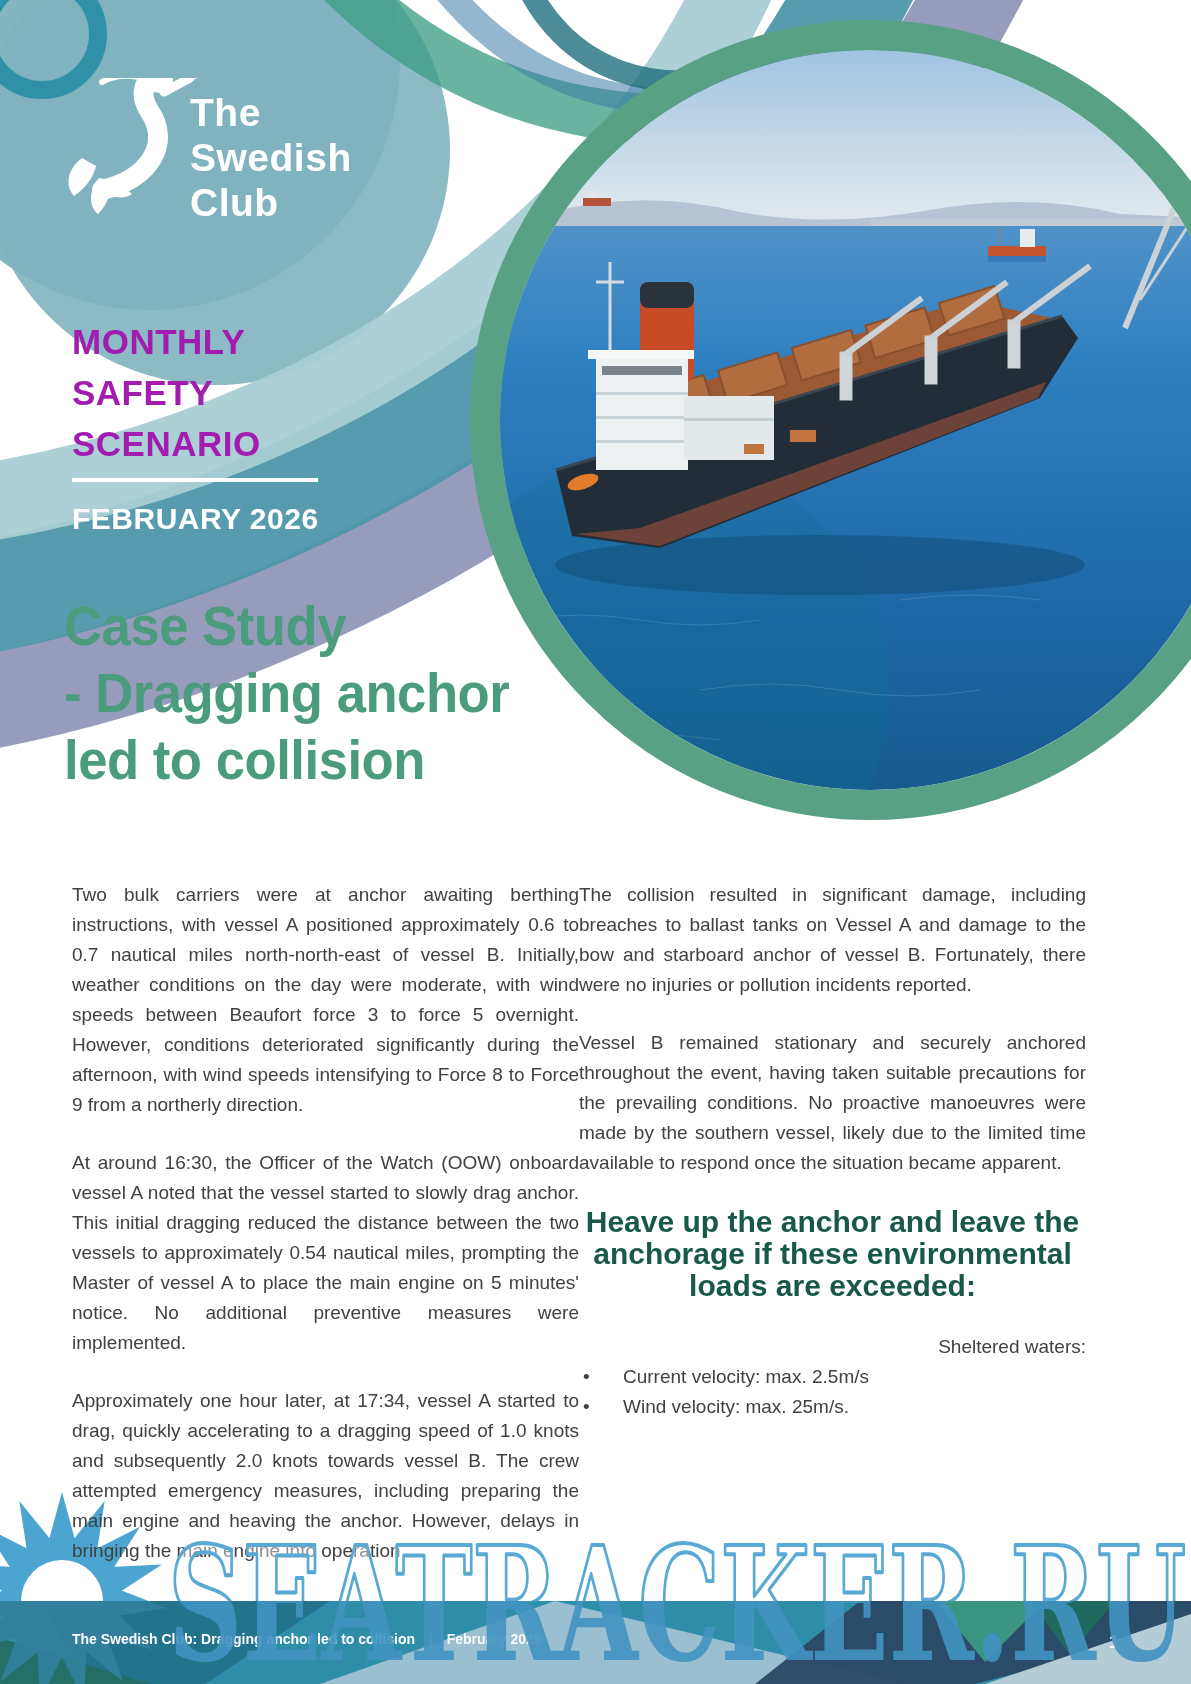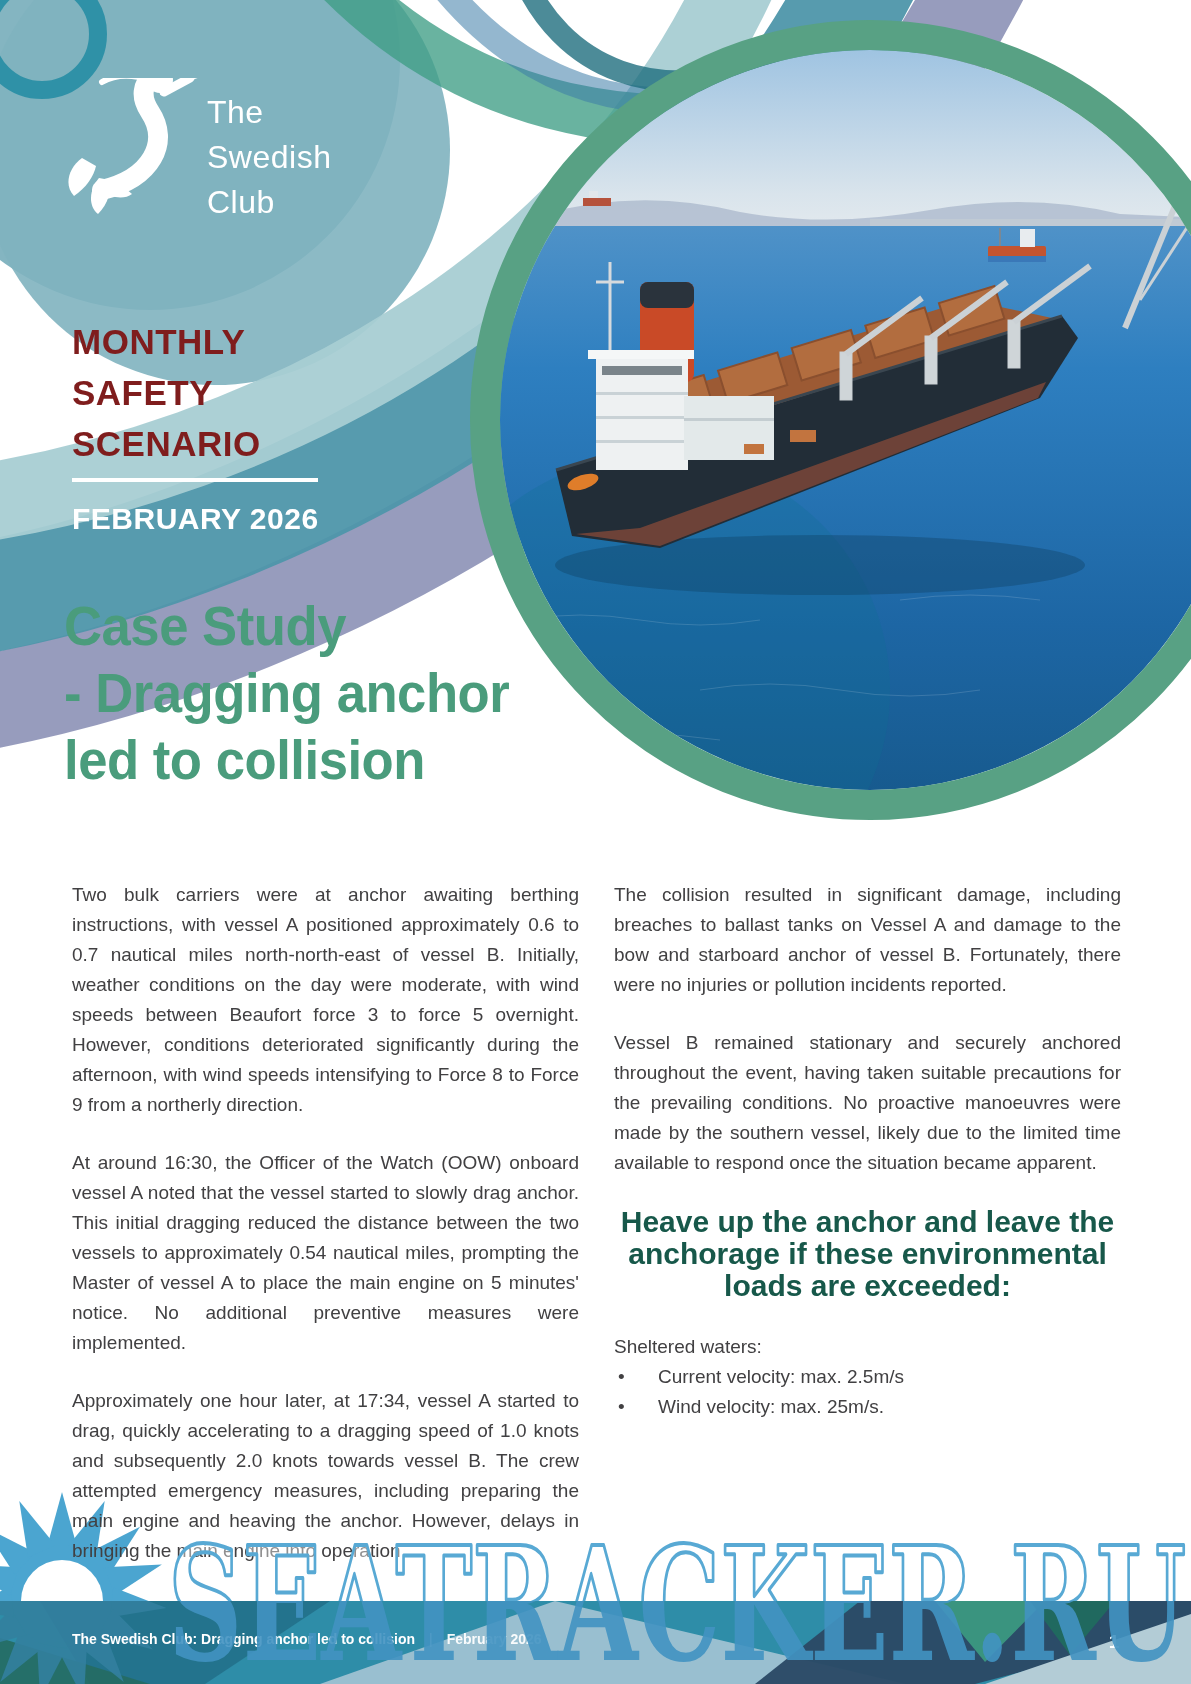--- a/index.html
+++ b/index.html
@@ -7,38 +7,38 @@
     --ring-green:#58A184; --footer-teal:#2E8DA8; --watermark-blue:#4795C5;
   }
   *{margin:0;padding:0;box-sizing:border-box}
   html,body{background:#888}
   .page{position:relative;width:1191px;height:1684px;background:#fff;overflow:hidden;
         font-family:"Liberation Sans",sans-serif;margin:0 auto}
   svg.layer{position:absolute;left:0;top:0;width:1191px;height:1684px}
   .z1{z-index:1}.z2{z-index:2}.z3{z-index:3}.z4{z-index:4}.z7{z-index:7}
 
   .logo{position:absolute;left:66px;top:78px;z-index:5;width:300px;height:170px;color:#fff}
-  .logo-text{position:absolute;left:141px;top:12px;font-weight:normal;font-size:32px;line-height:45px;
+  .logo-text{position:absolute;left:124px;top:12px;font-weight:bold;font-size:39px;line-height:45px;
              white-space:pre-line;letter-spacing:.5px}
   .kicker{position:absolute;left:72px;top:316px;z-index:5;font-weight:bold;font-size:35px;line-height:51px;
-          color:#7f1d1d;letter-spacing:.5px;white-space:pre-line}
+          color:#a21caf;letter-spacing:.5px;white-space:pre-line}
   .rule{position:absolute;left:72px;top:478px;width:246px;height:4px;background:#fff;z-index:5}
   .issue{position:absolute;left:72px;top:502px;z-index:5;color:#fff;font-weight:bold;font-size:30px;letter-spacing:.5px}
 
   .title{position:absolute;left:64px;top:592px;z-index:5;color:var(--title-green);font-weight:bold;
          font-size:56px;line-height:67px;white-space:pre-line;transform:scaleX(.94);transform-origin:left top;
          letter-spacing:-.5px}
 
-  .columns{position:absolute;left:72px;top:880px;width:1049px;z-index:5;display:flex;gap:35px;
+  .columns{position:absolute;left:72px;top:880px;width:1049px;z-index:5;display:flex;
            color:var(--body-ink);font-size:19px;line-height:30px;text-align:justify}
   .col{width:507px}
   .col p{margin-bottom:28px}
   .subhead{color:var(--heading-green);font-weight:bold;font-size:30px;line-height:32px;text-align:center;
            margin:6px 0 30px 0}
-  .list-intro{margin-bottom:0 !important;text-align:left}
+  .list-intro{margin-bottom:0 !important;text-align:right}
   ul.plain{list-style:none;text-align:left}
   ul.plain li{display:flex}
   ul.plain .dot{width:44px;padding-left:4px;flex:none}
 
   .footer-text{position:absolute;left:72px;top:1631px;z-index:6;color:#fff;font-size:14px;font-weight:bold}
   .footer-text .sep{font-weight:normal;opacity:.85;padding:0 14px}
   .footer-text .date{opacity:.95}
   .page-num{position:absolute;left:1094px;top:1631px;width:40px;text-align:center;z-index:6;color:#fff;
             font-size:19px;font-weight:bold}
 </style>

